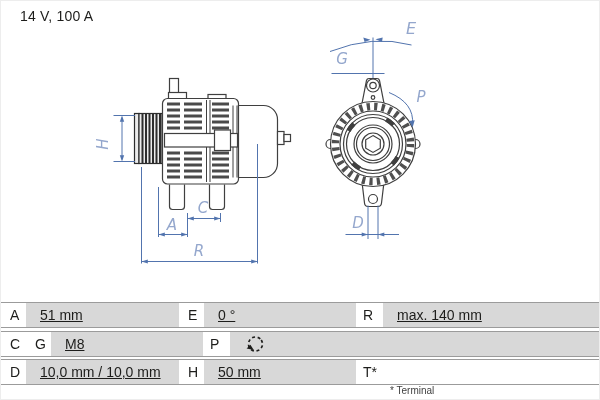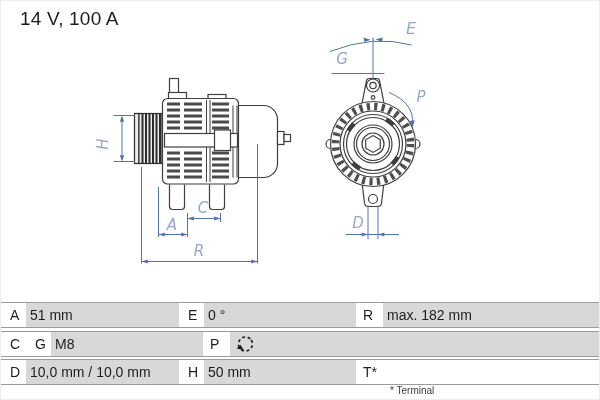--- a/index.html
+++ b/index.html
@@ -1,33 +1,33 @@
 <!DOCTYPE html>
 <html><head>
 <meta charset="utf-8">
 <style>
   html,body{margin:0;padding:0;background:#fff;}
   .stage{
     position:relative;width:600px;height:400px;background:#ffffff;
     font-family:"Liberation Sans",sans-serif;color:#1d1d1b;overflow:hidden;
     border:1px solid #ededed;box-sizing:border-box;
   }
-  .title{position:absolute;left:19px;top:7px;font-size:19px;letter-spacing:.2px;color:#1d1d1b;}
+  .title{position:absolute;left:19px;top:7px;font-size:14px;letter-spacing:.2px;color:#1d1d1b;}
   .drawing-svg{position:absolute;left:0;top:0;}
   .dim-label{font-family:"DejaVu Sans",sans-serif;font-style:italic;font-size:15px;}
   .tbl-heading{position:absolute;left:8px;top:277px;font-size:16px;font-weight:bold;color:#1a1a1a;}
   .trow{
     position:absolute;left:0;width:600px;height:26px;display:flex;box-sizing:border-box;
     border-top:1px solid #9b9b9b;border-bottom:1px solid #9b9b9b;background:#fff;
     font-size:14px;line-height:24px;
   }
   .row1{top:301px}.row2{top:330px}.row3{top:358px}
   .lbl{background:#ffffff;box-sizing:border-box;padding-left:9px;flex:0 0 auto;}
   .w-l1{width:25px}.w-v1{width:153px}.w-l2{width:25px}.w-v2{width:152px}.w-l3{width:27px;padding-left:7px}
-  .val{background:#d8d8d8;box-sizing:border-box;padding-left:4px;flex:0 0 auto;white-space:nowrap;}
+  .val{background:#d8d8d8;box-sizing:border-box;padding-left:14px;flex:0 0 auto;white-space:nowrap;text-decoration:underline;}
   .w-v3{flex:1 1 auto;}
   .icon-cell{display:flex;align-items:center;}
   .rot-icon{display:block;}
   .footnote{position:absolute;left:389px;top:384px;font-size:10px;color:#3f3f3f;text-align:center;}
 </style>
 </head>
 <body>
 
 <div class="stage">
 
@@ -145,21 +145,21 @@
     </g>
   </svg>
 
 
   <div class="trow row1">
     <div class="lbl w-l1">A</div>
     <div class="val w-v1">51 mm</div>
     <div class="lbl w-l2">E</div>
     <div class="val w-v2">0 °</div>
     <div class="lbl w-l3">R</div>
-    <div class="val w-v3">max. 182 mm</div>
+    <div class="val w-v3">max. 140 mm</div>
   </div>
 
   <div class="trow row2">
     <div class="lbl w-l1">C</div>
     <div class="lbl w-l2">G</div>
     <div class="val w-v2">M8</div>
     <div class="lbl w-l3">P</div>
     <div class="val w-v3 icon-cell">
       <svg class="rot-icon" width="22" height="22" viewBox="0 0 22 22">
         <circle cx="11.5" cy="11" r="7" fill="none" stroke="#1d1d1b" stroke-width="1.7" stroke-dasharray="3 2.6" transform="rotate(-35 11.5 11)"></circle>

